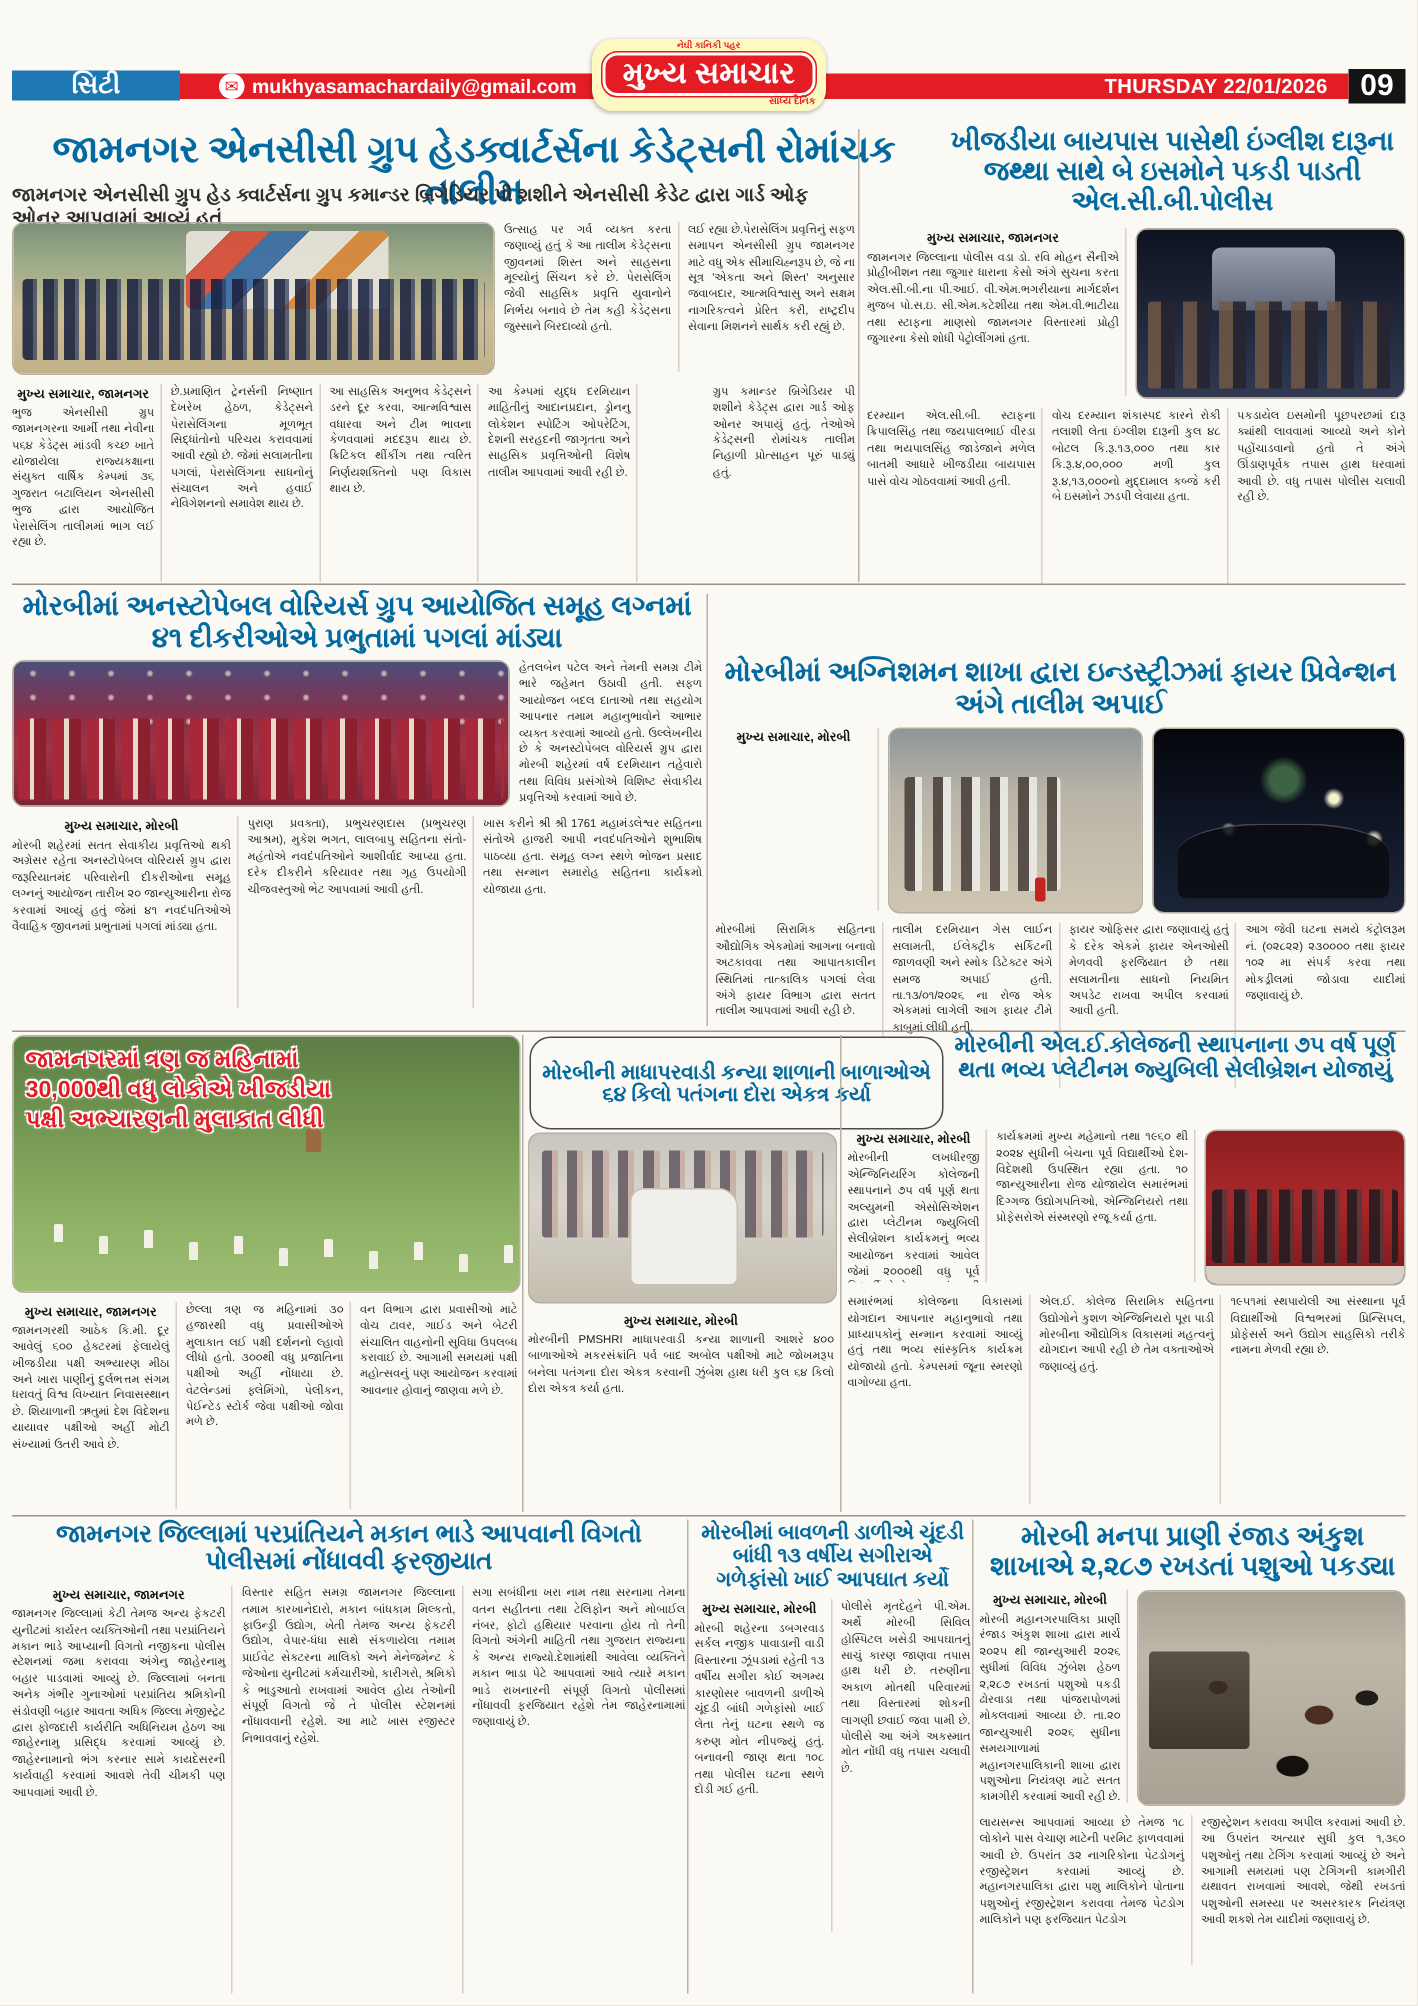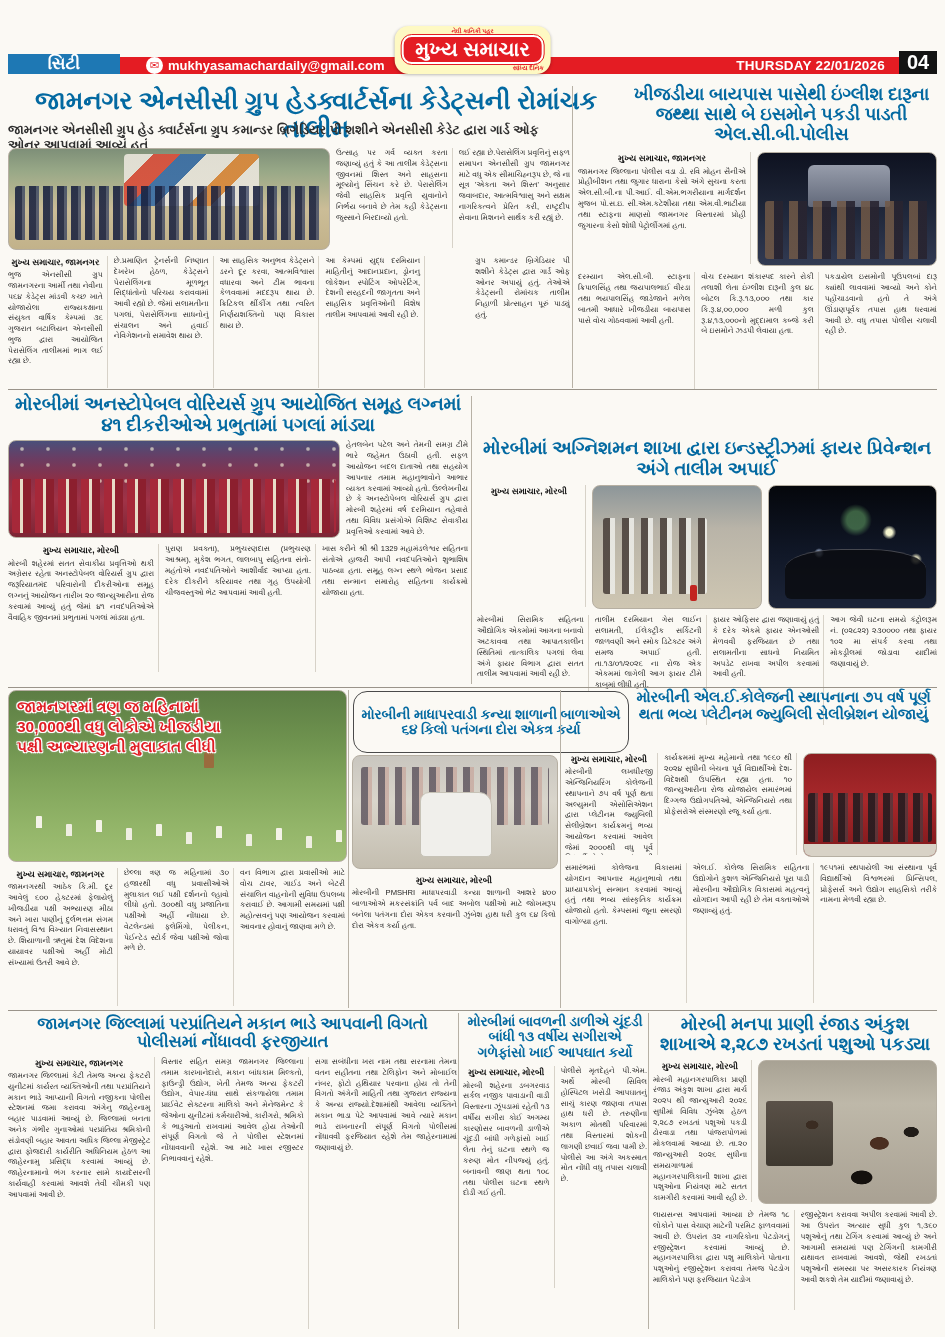--- a/index.html
+++ b/index.html
@@ -1,20 +1,20 @@
 <!DOCTYPE html>
 <html lang="gu"><head>
 <meta charset="utf-8">
 <style>
   html,body{margin:0;padding:0;background:#dcd9d2;}
   .page{position:relative;width:945px;height:1337px;margin:0 auto;background:#fbf9f4;
         font-family:"Liberation Sans","DejaVu Sans",sans-serif;overflow:hidden;}
   .abs{position:absolute;}
   
-  .header{left:8px;top:40px;width:929px;height:34px;display:flex;align-items:flex-end;}
+  .header{left:8px;top:40px;width:929px;height:34px;display:flex;align-items:center;}
   .section-box{width:112px;background:#1e78b4;color:#fff;font-weight:800;font-size:17px;
                display:flex;align-items:center;justify-content:center;}
   .red-bar{flex:1;background:#e41c23;display:flex;align-items:center;color:#fff;position:relative;}
   .email-wrap{display:flex;align-items:center;gap:5px;margin-left:26px;font-size:13px;font-weight:600;}
   .email-icon{width:17px;height:17px;border-radius:50%;background:#fff;color:#e41c23;font-size:11px;
               display:flex;align-items:center;justify-content:center;}
   .date-text{position:absolute;right:14px;font-size:13.5px;font-weight:800;letter-spacing:.2px;}
   .page-no{width:38px;background:#141414;color:#fff;font-weight:800;font-size:20px;
            display:flex;align-items:center;justify-content:center;}
   .masthead{left:50%;top:26px;transform:translateX(-50%);z-index:6;background:#fef9c3;
@@ -103,21 +103,21 @@
 
   <div class="abs header">
     <div class="section-box">સિટી</div>
     <div class="red-bar">
       <div class="email-wrap">
         <span class="email-icon">✉</span>
         <span>mukhyasamachardaily@gmail.com</span>
       </div>
       <span class="date-text">THURSDAY 22/01/2026</span>
     </div>
-    <div class="page-no">04</div>
+    <div class="page-no">09</div>
   </div>
   <div class="abs masthead">
     <div class="mast-top">નેઘી કાનિકી પહર</div>
     <div class="mast-pill">મુખ્ય સમાચાર</div>
     <div class="mast-bot">સાંધ્ય દૈનિક</div>
   </div>
 
   <div class="abs hl" style="left:8px;top:86px;width:616px;font-size:25px;">જામનગર એનસીસી ગ્રુપ હેડક્વાર્ટર્સના કેડેટ્સની રોમાંચક તાલીમ</div>
   <div class="abs subhead" style="left:8px;top:122px;width:556px;font-size:12.8px;">જામનગર એનસીસી ગ્રુપ હેડ ક્વાર્ટર્સના ગ્રુપ કમાન્ડર બ્રિગેડિયર પી શશીને એનસીસી કેડેટ દ્વારા ગાર્ડ ઓફ ઓનર આપવામાં આવ્યું હતું</div>
 
@@ -146,39 +146,39 @@
     <div class="row" style="margin-top:8px;">
       <div class="col" style="width:168px;flex:none;height:112px;">
         <div class="byline">મુખ્ય સમાચાર, જામનગર</div>
         <span>જામનગર જિલ્લાના પોલીસ વડા ડો. રવિ મોહન સૈનીએ પ્રોહીબીશન તથા જુગાર ધારાના કેસો અંગે સુચના કરતા એલ.સી.બી.ના પી.આઈ. વી.એમ.ભગરીયાના માર્ગદર્શન મુજબ પો.સ.ઇ. સી.એમ.કટેશીયા તથા એમ.વી.ભાટીયા તથા સ્ટાફના માણસો જામનગર વિસ્તારમાં પ્રોહી જુગારના કેસો શોધી પેટ્રોલીંગમાં હતા.</span>
       </div>
       <div class="ph ph-lcb" style="flex:1;height:112px;"></div>
     </div>
     <div class="cols" style="margin-top:6px;">
       <div class="col" style="height:118px;">દરમ્યાન એલ.સી.બી. સ્ટાફના ક્રિપાલસિંહ તથા જયપાલભાઈ વીરડા તથા ભયપાલસિંહ જાડેજાને મળેલ બાતમી આધારે ખીજડીયા બાયપાસ પાસે વોચ ગોઠવવામાં આવી હતી.</div>
       <div class="col" style="height:118px;">વોચ દરમ્યાન શંકાસ્પદ કારને રોકી તલાશી લેતા ઇંગ્લીશ દારૂની કુલ ૪૮ બોટલ કિ.રૂ.૧૩,૦૦૦ તથા કાર કિ.રૂ.૪,૦૦,૦૦૦ મળી કુલ રૂ.૪,૧૩,૦૦૦નો મુદ્દામાલ કબ્જે કરી બે ઇસમોને ઝડપી લેવાયા હતા.</div>
-      <div class="col" style="height:118px;">પકડાયેલ ઇસમોની પૂઉપલબાં દારૂ ક્યાંથી લાવવામાં આવ્યો અને કોને પહોંચાડવાનો હતો તે અંગે ઊંડાણપૂર્વક તપાસ હાથ ધરવામાં આવી છે. વધુ તપાસ પોલીસ ચલાવી રહી છે.</div>
+      <div class="col" style="height:118px;">પકડાયેલ ઇસમોની પૂછપરછમાં દારૂ ક્યાંથી લાવવામાં આવ્યો અને કોને પહોંચાડવાનો હતો તે અંગે ઊંડાણપૂર્વક તપાસ હાથ ધરવામાં આવી છે. વધુ તપાસ પોલીસ ચલાવી રહી છે.</div>
     </div>
   </section>
 
   <div class="abs hrule" style="top:389px;"></div>
 
   <section class="abs" style="left:8px;top:394px;width:460px;">
     <div class="hl" style="font-size:18.5px;">મોરબીમાં અનસ્ટોપેબલ વોરિયર્સ ગ્રુપ આયોજિત સમૂહ લગ્નમાં ૪૧ દીકરીઓએ પ્રભુતામાં પગલાં માંડ્યા</div>
     <div class="row" style="margin-top:5px;">
       <div class="ph ph-wed" style="width:330px;height:96px;"></div>
       <div class="col" style="height:96px;">હેતલબેન પટેલ અને તેમની સમગ્ર ટીમે ભારે જહેમત ઉઠાવી હતી. સફળ આયોજન બદલ દાતાઓ તથા સહયોગ આપનાર તમામ મહાનુભાવોને આભાર વ્યક્ત કરવામાં આવ્યો હતો. ઉલ્લેખનીય છે કે અનસ્ટોપેબલ વોરિયર્સ ગ્રુપ દ્વારા મોરબી શહેરમાં વર્ષ દરમિયાન તહેવારો તથા વિવિધ પ્રસંગોએ વિશિષ્ટ સેવાકીય પ્રવૃત્તિઓ કરવામાં આવે છે.</div>
     </div>
     <div class="cols" style="margin-top:6px;">
       <div class="col" style="height:128px;">
         <div class="byline">મુખ્ય સમાચાર, મોરબી</div>
         <span>મોરબી શહેરમાં સતત સેવાકીય પ્રવૃત્તિઓ થકી અગ્રેસર રહેતા અનસ્ટોપેબલ વોરિયર્સ ગ્રુપ દ્વારા જરૂરિયાતમંદ પરિવારોની દીકરીઓના સમૂહ લગ્નનું આયોજન તારીખ ૨૦ જાન્યુઆરીના રોજ કરવામાં આવ્યું હતું જેમાં ૪૧ નવદંપતિઓએ વૈવાહિક જીવનમાં પ્રભુતામાં પગલાં માંડ્યા હતા.</span>
       </div>
       <div class="col" style="height:128px;">પુરાણ પ્રવક્તા), પ્રભુચરણદાસ (પ્રભુચરણ આશ્રમ), મુકેશ ભગત, લાલબાપુ સહિતના સંતો-મહંતોએ નવદંપતિઓને આશીર્વાદ આપ્યા હતા. દરેક દીકરીને કરિયાવર તથા ગૃહ ઉપયોગી ચીજવસ્તુઓ ભેટ આપવામાં આવી હતી.</div>
-      <div class="col" style="height:128px;">ખાસ કરીને શ્રી શ્રી 1329 મહામંડલેશ્વર સહિતના સંતોએ હાજરી આપી નવદંપતિઓને શુભાશિષ પાઠવ્યા હતા. સમૂહ લગ્ન સ્થળે ભોજન પ્રસાદ તથા સન્માન સમારોહ સહિતના કાર્યક્રમો યોજાયા હતા.</div>
+      <div class="col" style="height:128px;">ખાસ કરીને શ્રી શ્રી 1761 મહામંડલેશ્વર સહિતના સંતોએ હાજરી આપી નવદંપતિઓને શુભાશિષ પાઠવ્યા હતા. સમૂહ લગ્ન સ્થળે ભોજન પ્રસાદ તથા સન્માન સમારોહ સહિતના કાર્યક્રમો યોજાયા હતા.</div>
     </div>
   </section>
 
   <div class="abs vrule" style="left:471px;top:396px;height:288px;"></div>
 
   <section class="abs" style="left:477px;top:394px;width:460px;">
     <div class="hl" style="font-size:18.5px;margin-top:44px;">મોરબીમાં અગ્નિશમન શાખા દ્વારા ઇન્ડસ્ટ્રીઝમાં ફાયર પ્રિવેન્શન અંગે તાલીમ અપાઈ</div>
     <div class="row" style="margin-top:6px;">
       <div class="col" style="width:104px;flex:none;height:122px;">
         <div class="byline">મુખ્ય સમાચાર, મોરબી</div>

